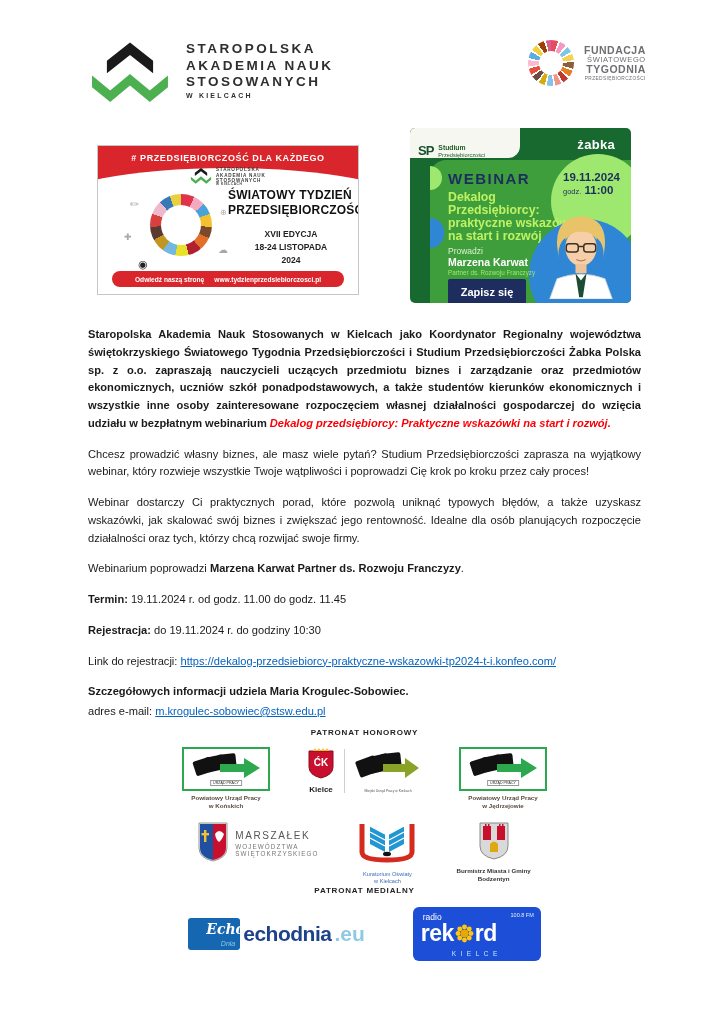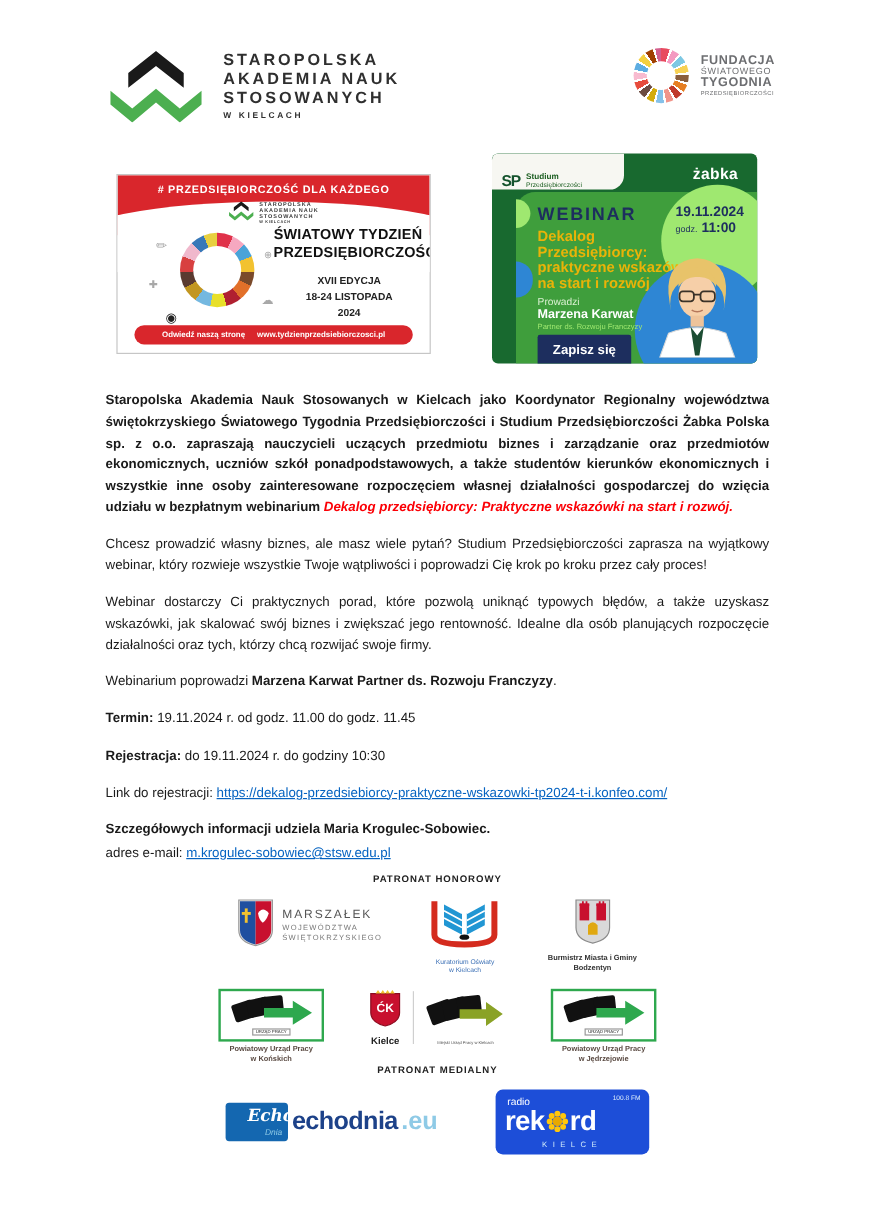--- a/index.html
+++ b/index.html
@@ -14,21 +14,21 @@
 
   .fstp-logo{position:absolute;left:528px;top:40px;display:flex;align-items:center;gap:10px;}
   .fstp-ring{width:46px;height:46px;border-radius:50%;position:relative;
     background:conic-gradient(#e84a5f 0 5%,#fff 5% 6.5%,#f49ac1 6.5% 11%,#fff 11% 12.5%,#7ec8e3 12.5% 17%,#fff 17% 18.5%,
       #f7d154 18.5% 23%,#fff 23% 24.5%,#8b5e3c 24.5% 29%,#fff 29% 30.5%,#e67e22 30.5% 35%,#fff 35% 36.5%,
       #c0392b 36.5% 41%,#fff 41% 42.5%,#f1948a 42.5% 47%,#fff 47% 48.5%,#85c1e9 48.5% 53%,#fff 53% 54.5%,
       #d4ac0d 54.5% 59%,#fff 59% 60.5%,#6d4c41 60.5% 65%,#fff 65% 66.5%,#e74c3c 66.5% 71%,#fff 71% 72.5%,
       #f8bbd0 72.5% 77%,#fff 77% 78.5%,#5dade2 78.5% 83%,#fff 83% 84.5%,#f4d03f 84.5% 89%,#fff 89% 90.5%,
       #a04000 90.5% 95%,#fff 95% 96.5%,#d35f8d 96.5% 100%);}
   .fstp-ring::after{content:"";position:absolute;inset:11px;background:#fff;border-radius:50%;}
-  .fstp-text{line-height:1.05;color:#6d6e71;}
+  .fstp-text{line-height:1.05;color:#6d6e71;text-align:right;}
   .fstp-text .l1{font-size:10.5px;font-weight:bold;letter-spacing:.5px;}
   .fstp-text .l2{font-size:7.5px;letter-spacing:.6px;}
   .fstp-text .l3{font-size:10.5px;font-weight:bold;letter-spacing:.5px;}
   .fstp-text .l4{font-size:4.8px;letter-spacing:.4px;margin-top:1px;}
 
   
   .stp-banner{position:absolute;left:97px;top:145px;width:260px;height:148px;background:#fff;
               border:1px solid #c6c6c6;overflow:hidden;}
   .stp-red-top{position:absolute;left:0;top:0;right:0;height:50px;background:#d9262c;}
   .stp-red-top::after{content:"";position:absolute;left:-18%;top:22px;width:136%;height:70px;
@@ -69,21 +69,21 @@
              background:#9fe870;z-index:4;padding-top:0;}
   .wb-date{margin:17px 0 0 12px;font-size:11.5px;font-weight:bold;color:#1d2e5e;}
   .wb-time{margin:1px 0 0 12px;color:#1d2e5e;font-size:11.5px;font-weight:bold;}
   .wb-time .g{font-size:7.5px;font-weight:normal;}
   .wb-half1{position:absolute;left:20px;top:38px;width:12px;height:24px;background:#9fe870;
              border-radius:0 24px 24px 0;z-index:3;}
   .wb-half2{position:absolute;left:20px;top:90px;width:14px;height:30px;background:#2e86d4;
              border-radius:0 30px 30px 0;z-index:3;}
   .wb-webinar{position:absolute;left:38px;top:42px;color:#1d2e5e;font-size:15px;font-weight:bold;
              letter-spacing:1.5px;z-index:4;}
-  .wb-title{position:absolute;left:38px;top:63px;color:#eab308;font-size:12.3px;font-weight:bold;
+  .wb-title{position:absolute;left:38px;top:63px;color:#bef264;font-size:12.3px;font-weight:bold;
              line-height:1.06;z-index:4;}
   .wb-prowadzi{position:absolute;left:38px;top:118px;color:#d9f0d0;font-size:8.5px;z-index:6;}
   .wb-speaker{position:absolute;left:38px;top:128px;color:#fff;font-size:10.5px;font-weight:bold;z-index:6;}
   .wb-role{position:absolute;left:38px;top:141px;color:#9fe870;font-size:6.3px;z-index:6;}
   .wb-cta{position:absolute;left:38px;top:151px;width:78px;height:26px;background:#1d2e5e;color:#fff;
              font-size:11px;font-weight:bold;display:flex;align-items:center;justify-content:center;
              border-radius:2px;z-index:6;cursor:pointer;}
   .wb-bluecircle{position:absolute;right:-10px;bottom:-28px;width:112px;height:112px;border-radius:50%;
              background:#2e86d4;z-index:4;}
   .wb-avatar{position:absolute;right:4px;bottom:0;z-index:5;}
@@ -254,20 +254,83 @@
     <p><b>Termin:</b><span> 19.11.2024 r. od godz. 11.00 do godz. 11.45</span></p>
     <p><b>Rejestracja:</b><span> do 19.11.2024 r. do godziny 10:30</span></p>
     <p><span>Link do rejestracji: </span><a class="link">https://dekalog-przedsiebiorcy-praktyczne-wskazowki-tp2024-t-i.konfeo.com/</a></p>
     <p class="mb2"><b>Szczegółowych informacji udziela Maria Krogulec-Sobowiec.</b></p>
     <p><span>adres e-mail: </span><a class="link">m.krogulec-sobowiec@stsw.edu.pl</a></p>
   </div>
 
   <div class="patronat">
     <div class="pat-heading">PATRONAT HONOROWY</div>
 
+    <div class="logo-row" style="margin-top:10px;">
+      <div class="logo-item">
+        <div class="pup-box">
+          <span>
+            <svg width="72" height="32" viewBox="0 0 72 32">
+              <rect x="4" y="8" width="18" height="15" rx="2" fill="#111" transform="rotate(-18 13 15)"></rect>
+              <rect x="16" y="5" width="18" height="15" rx="2" fill="#111" transform="rotate(-12 25 12)"></rect>
+              <rect x="28" y="3" width="18" height="15" rx="2" fill="#111" transform="rotate(-6 37 10)"></rect>
+              <path d="M30,13 H54 V7 L70,17 L54,27 V21 H30 Z" fill="#2ea84e"></path>
+            </svg>
+          </span>
+          <span class="pup-chip">URZĄD PRACY</span>
+        </div>
+        <div class="cap-pup">
+          <div>Powiatowy Urząd Pracy</div>
+          <div>w Końskich</div>
+        </div>
+      </div>
+
+      <div class="logo-item ck-group">
+        <div class="ck-col">
+          <span>
+            <svg width="26" height="32" viewBox="0 0 26 32">
+              <path d="M1,4 H25 V20 Q25,28 13,31 Q1,28 1,20 Z" fill="#c8102e" stroke="#8c0c20" stroke-width="1"></path>
+              <path d="M5,4 l2,-3 2,3 2,-3 2,3 2,-3 2,3 2,-3 2,3 Z" fill="#f2c230"></path>
+              <text x="13" y="19" font-size="10" font-weight="bold" fill="#ffffff" text-anchor="middle" font-family="Liberation Sans, sans-serif">ĆK</text>
+            </svg>
+          </span>
+          <div class="ck-city">Kielce</div>
+        </div>
+        <div class="ck-divider"></div>
+        <div class="mup-col">
+          <span>
+            <svg width="66" height="36" viewBox="0 0 66 36">
+              <rect x="2" y="10" width="20" height="17" rx="2" fill="#111" transform="rotate(-20 12 18)"></rect>
+              <rect x="14" y="7" width="20" height="17" rx="2" fill="#111" transform="rotate(-13 24 15)"></rect>
+              <rect x="26" y="5" width="20" height="17" rx="2" fill="#111" transform="rotate(-6 36 13)"></rect>
+              <path d="M28,16 H50 V10 L64,20 L50,30 V24 H28 Z" fill="#8aa226"></path>
+            </svg>
+          </span>
+          <div class="mup-strip">Miejski Urząd Pracy w Kielcach</div>
+        </div>
+      </div>
+
+      <div class="logo-item">
+        <div class="pup-box">
+          <span>
+            <svg width="72" height="32" viewBox="0 0 72 32">
+              <rect x="4" y="8" width="18" height="15" rx="2" fill="#111" transform="rotate(-18 13 15)"></rect>
+              <rect x="16" y="5" width="18" height="15" rx="2" fill="#111" transform="rotate(-12 25 12)"></rect>
+              <rect x="28" y="3" width="18" height="15" rx="2" fill="#111" transform="rotate(-6 37 10)"></rect>
+              <path d="M30,13 H54 V7 L70,17 L54,27 V21 H30 Z" fill="#2ea84e"></path>
+            </svg>
+          </span>
+          <span class="pup-chip">URZĄD PRACY</span>
+        </div>
+        <div class="cap-pup">
+          <div>Powiatowy Urząd Pracy</div>
+          <div>w Jędrzejowie</div>
+        </div>
+      </div>
+    </div>
+
     <div class="logo-row">
       <div class="logo-item marszalek">
         <span>
           <svg width="30" height="40" viewBox="0 0 30 40">
             <path d="M1,1 H29 V26 Q29,36 15,39 Q1,36 1,26 Z" fill="#e9e9e9" stroke="#999" stroke-width="1"></path>
             <path d="M2,2 H15 V38 Q2,35 2,26 Z" fill="#1f4fa0"></path>
             <path d="M15,2 H28 V26 Q28,35 15,38 Z" fill="#c8102e"></path>
             <rect x="6" y="8" width="2.4" height="12" fill="#f2c230"></rect>
             <rect x="3.5" y="11" width="7.5" height="2.4" fill="#f2c230"></rect>
             <path d="M17,12 Q21,6 26,12 Q24,18 21,20 Q18,18 17,12 Z" fill="#ffffff"></path>
@@ -303,83 +366,20 @@
             <rect x="4" y="4" width="8" height="14" fill="#c8102e"></rect>
             <path d="M4,4 h2 v-2 h1.5 v2 h1.5 v-2 h1.5 v2 h1.5 V6 H4 Z" fill="#c8102e"></path>
             <rect x="18" y="4" width="8" height="14" fill="#c8102e"></rect>
             <path d="M18,4 h2 v-2 h1.5 v2 h1.5 v-2 h1.5 v2 h1.5 V6 H18 Z" fill="#c8102e"></path>
             <path d="M11,22 Q15,17 19,22 V30 H11 Z" fill="#e0a810"></path>
           </svg>
         </span>
         <div class="cap-dark">
           <div>Burmistrz Miasta i Gminy</div>
           <div>Bodzentyn</div>
-        </div>
-      </div>
-    </div>
-
-    <div class="logo-row" style="margin-top:10px;">
-      <div class="logo-item">
-        <div class="pup-box">
-          <span>
-            <svg width="72" height="32" viewBox="0 0 72 32">
-              <rect x="4" y="8" width="18" height="15" rx="2" fill="#111" transform="rotate(-18 13 15)"></rect>
-              <rect x="16" y="5" width="18" height="15" rx="2" fill="#111" transform="rotate(-12 25 12)"></rect>
-              <rect x="28" y="3" width="18" height="15" rx="2" fill="#111" transform="rotate(-6 37 10)"></rect>
-              <path d="M30,13 H54 V7 L70,17 L54,27 V21 H30 Z" fill="#2ea84e"></path>
-            </svg>
-          </span>
-          <span class="pup-chip">URZĄD PRACY</span>
-        </div>
-        <div class="cap-pup">
-          <div>Powiatowy Urząd Pracy</div>
-          <div>w Końskich</div>
-        </div>
-      </div>
-
-      <div class="logo-item ck-group">
-        <div class="ck-col">
-          <span>
-            <svg width="26" height="32" viewBox="0 0 26 32">
-              <path d="M1,4 H25 V20 Q25,28 13,31 Q1,28 1,20 Z" fill="#c8102e" stroke="#8c0c20" stroke-width="1"></path>
-              <path d="M5,4 l2,-3 2,3 2,-3 2,3 2,-3 2,3 2,-3 2,3 Z" fill="#f2c230"></path>
-              <text x="13" y="19" font-size="10" font-weight="bold" fill="#ffffff" text-anchor="middle" font-family="Liberation Sans, sans-serif">ĆK</text>
-            </svg>
-          </span>
-          <div class="ck-city">Kielce</div>
-        </div>
-        <div class="ck-divider"></div>
-        <div class="mup-col">
-          <span>
-            <svg width="66" height="36" viewBox="0 0 66 36">
-              <rect x="2" y="10" width="20" height="17" rx="2" fill="#111" transform="rotate(-20 12 18)"></rect>
-              <rect x="14" y="7" width="20" height="17" rx="2" fill="#111" transform="rotate(-13 24 15)"></rect>
-              <rect x="26" y="5" width="20" height="17" rx="2" fill="#111" transform="rotate(-6 36 13)"></rect>
-              <path d="M28,16 H50 V10 L64,20 L50,30 V24 H28 Z" fill="#8aa226"></path>
-            </svg>
-          </span>
-          <div class="mup-strip">Miejski Urząd Pracy w Kielcach</div>
-        </div>
-      </div>
-
-      <div class="logo-item">
-        <div class="pup-box">
-          <span>
-            <svg width="72" height="32" viewBox="0 0 72 32">
-              <rect x="4" y="8" width="18" height="15" rx="2" fill="#111" transform="rotate(-18 13 15)"></rect>
-              <rect x="16" y="5" width="18" height="15" rx="2" fill="#111" transform="rotate(-12 25 12)"></rect>
-              <rect x="28" y="3" width="18" height="15" rx="2" fill="#111" transform="rotate(-6 37 10)"></rect>
-              <path d="M30,13 H54 V7 L70,17 L54,27 V21 H30 Z" fill="#2ea84e"></path>
-            </svg>
-          </span>
-          <span class="pup-chip">URZĄD PRACY</span>
-        </div>
-        <div class="cap-pup">
-          <div>Powiatowy Urząd Pracy</div>
-          <div>w Jędrzejowie</div>
         </div>
       </div>
     </div>
 
     <div class="pat-heading" style="">PATRONAT MEDIALNY</div>
     <div class="media-row">
       <div class="echo-logo">
         <div class="echo-box">
           <span class="e1">Echo</span>
           <span class="e2">Dnia</span>

